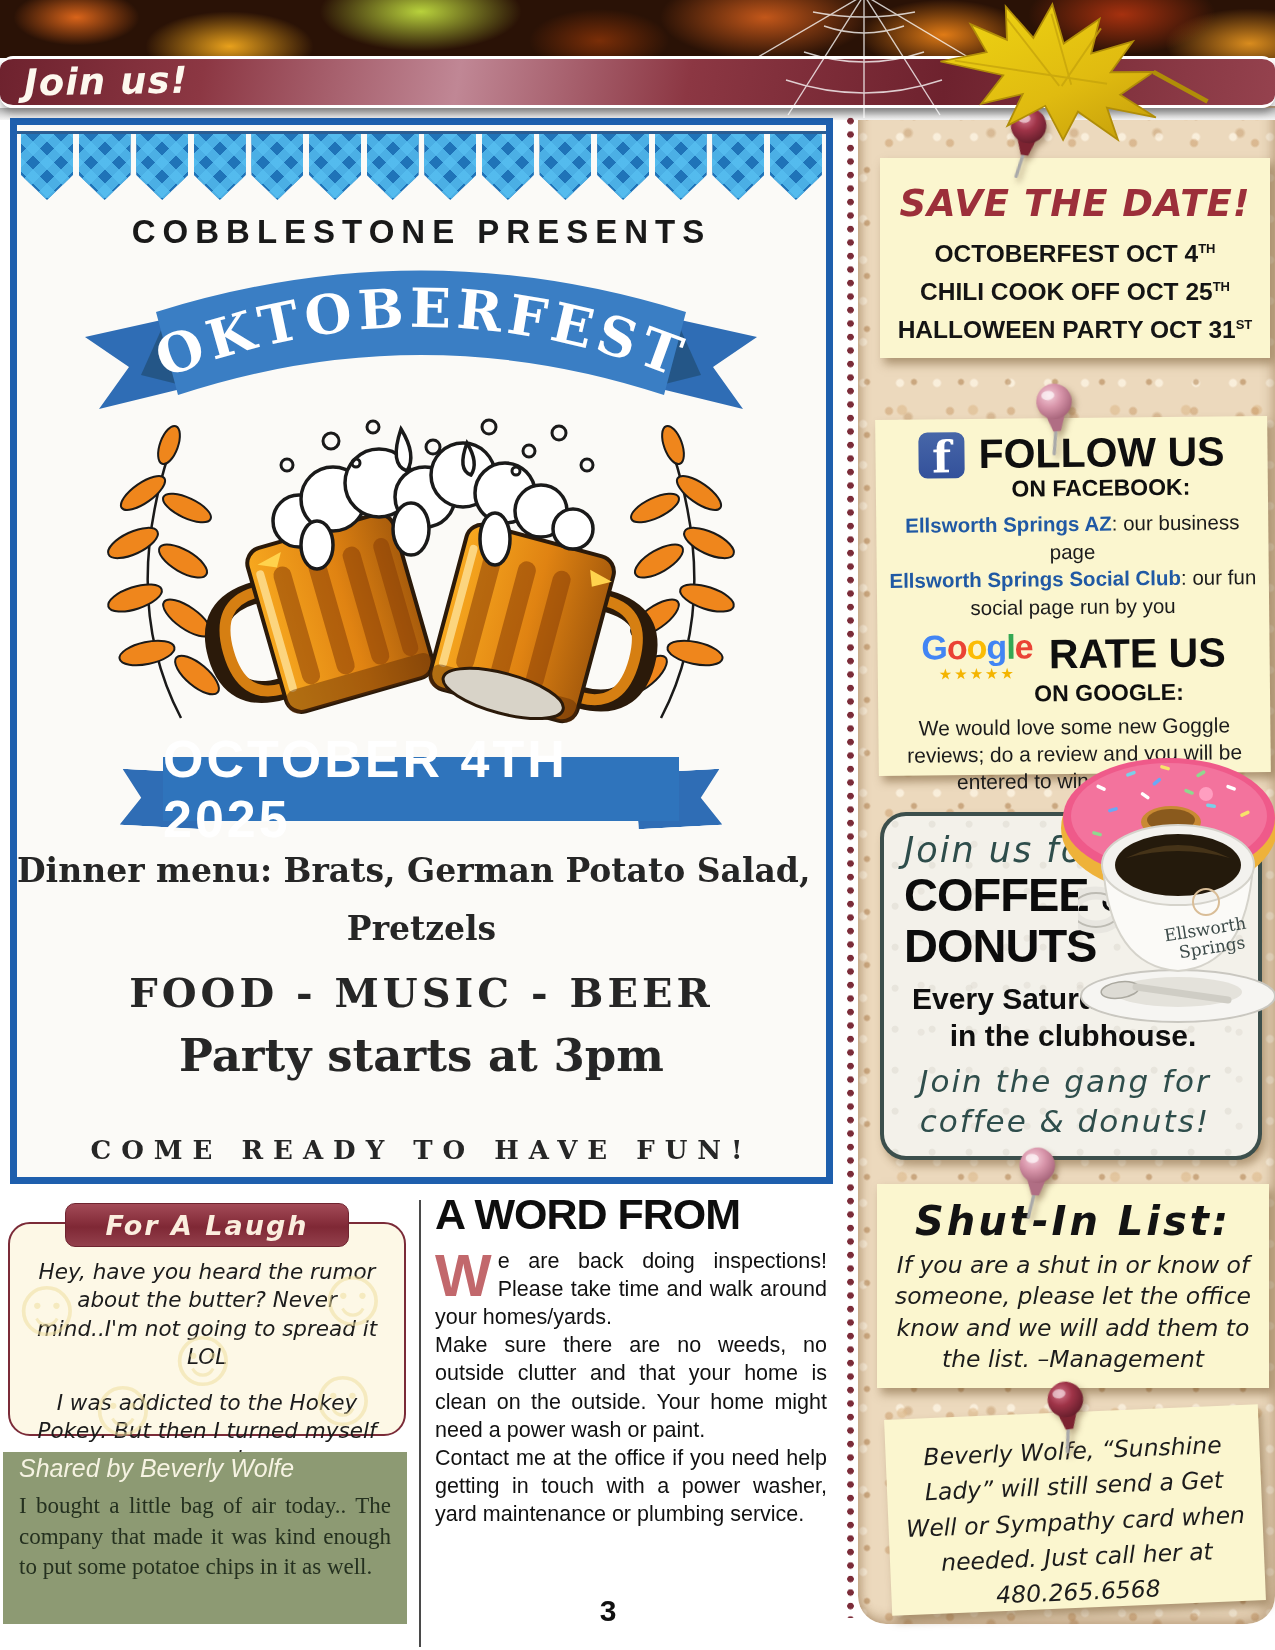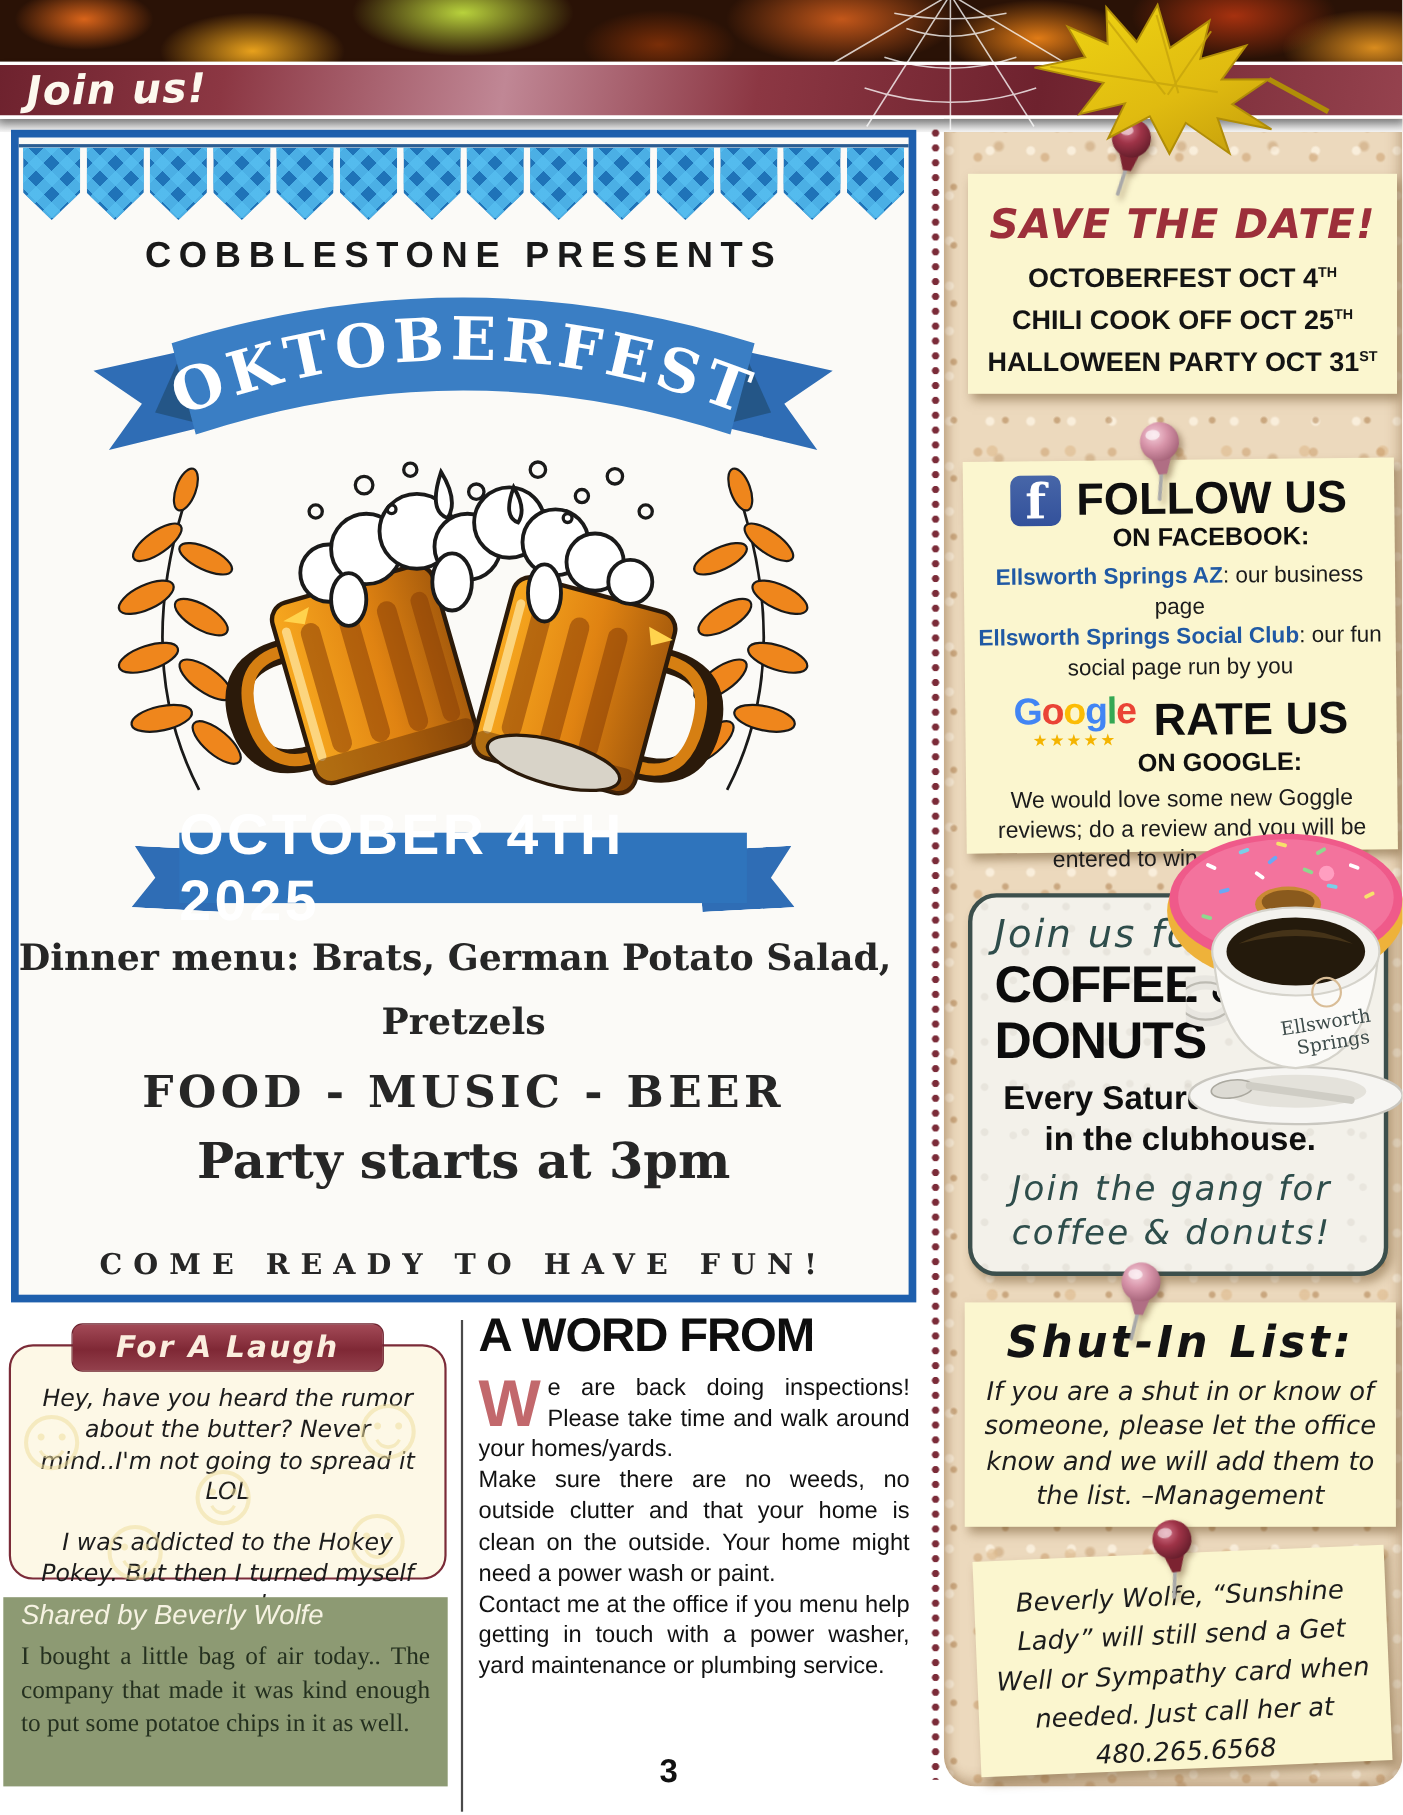--- a/index.html
+++ b/index.html
@@ -22,20 +22,21 @@
       radial-gradient(ellipse 130px 55px at 88% 25%, #a6310f 0%, rgba(166,49,15,0) 72%),
       radial-gradient(ellipse 120px 50px at 98% 75%, #d98c1e 0%, rgba(217,140,30,0) 70%),
       #2a1206;
   }
   .web-svg{left:758px;top:0;width:212px;height:120px;z-index:4;opacity:.85;}
   .join-ribbon{
     left:0;top:56px;width:1275px;height:52px;z-index:3;box-sizing:border-box;
     border-top:3px solid #fff;border-bottom:3px solid #fff;
     background:linear-gradient(100deg,#6e222e 0%,#8c3743 16%,#c08795 36%,#8c3743 54%,#6e222e 74%,#95424e 100%);
     box-shadow:0 5px 7px rgba(0,0,0,.3);
+    border-radius:13px;
   }
   .join-text{
     position:absolute;left:24px;top:1px;color:#fdf8ee;
     font-family:"DejaVu Sans",sans-serif;font-style:italic;font-weight:bold;
     font-size:37px;transform:rotate(-1deg);letter-spacing:1px;
   }
   .ribbon-shadow{left:0;top:108px;width:1275px;height:12px;
     background:linear-gradient(#b9b9b9,#f4f4f4);z-index:2;}
   .maple{left:900px;top:2px;width:345px;height:142px;z-index:10;}
 
@@ -421,21 +422,21 @@
 
 <div class="abs col-divider"></div>
 
 <div class="abs maint">
   <h1 class="maint-title">
     <span>A WORD FROM</span><br>
   </h1>
   <div class="maint-body">
     <p><span class="dropcap">W</span><span>e are back doing inspections! Please take time and walk around your homes/yards.</span></p>
     <p>Make sure there are no weeds, no outside clutter and that your home is clean on the outside. Your home might need a power wash or paint.</p>
-    <p>Contact me at the office if you menu help getting in touch with a power washer, yard maintenance or plumbing service.</p>
+    <p>Contact me at the office if you need help getting in touch with a power washer, yard maintenance or plumbing service.</p>
   </div>
 </div>
 
 <div class="abs pagenum">3</div>
 
 <svg class="pin" style="left:998px;top:102px;transform:rotate(8deg);">
     <use href="#pin-maroon"></use>
   </svg>
 <div class="abs note note-save">
   <p class="std-title">SAVE THE DATE!</p>

